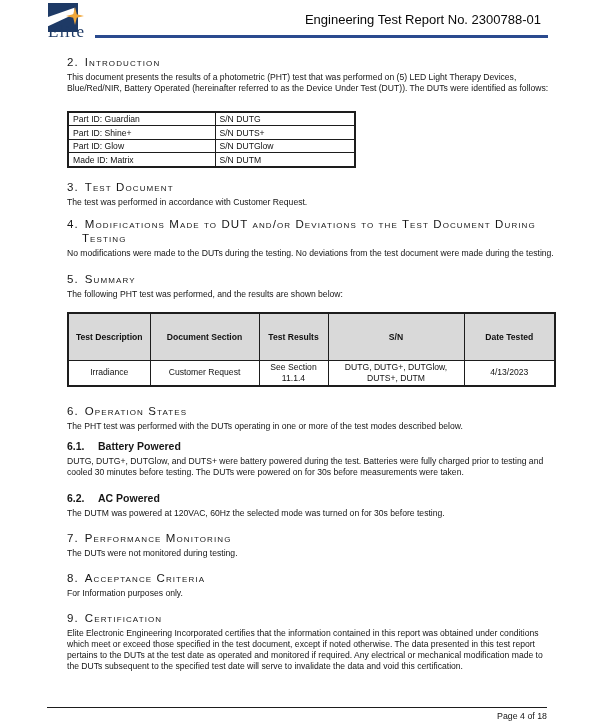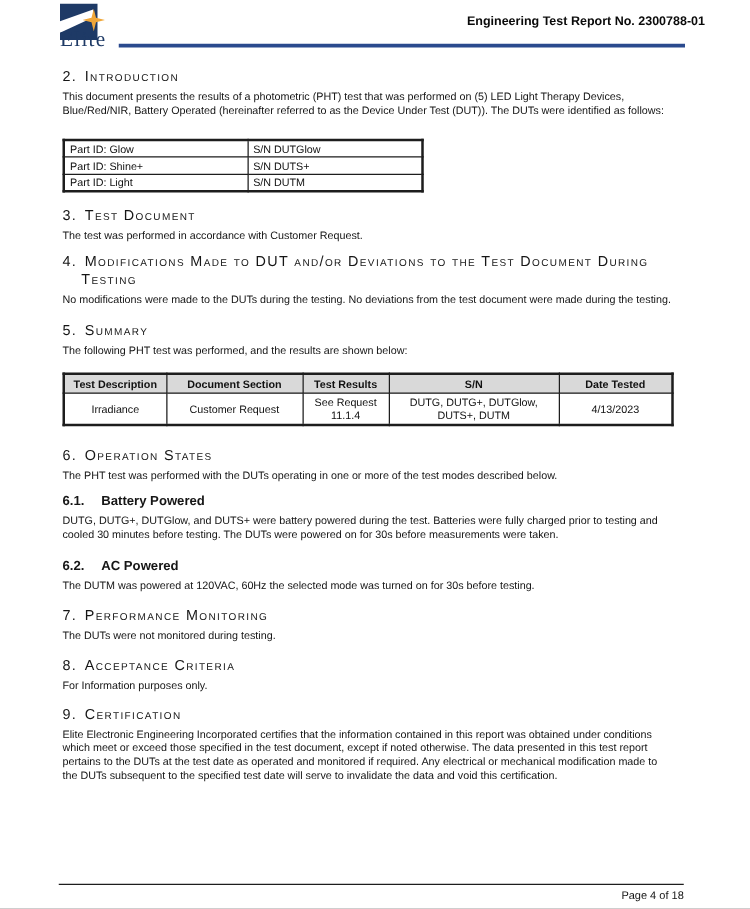--- a/index.html
+++ b/index.html
@@ -10,41 +10,41 @@
   }
   
   .logo-square{position:absolute;left:48px;top:3px;width:30px;height:29px;background:var(--navy,#1e3a66);}
   .logo-swoosh{position:absolute;left:0;top:0;width:100%;height:100%;background:#fff;
     clip-path:polygon(0 48%, 88% 16%, 88% 38%, 0 80%);}
   .logo-star{position:absolute;left:18px;top:4px;width:18px;height:18px;background:var(--star_gold,#f0a73a);
     clip-path:polygon(50% 0,60% 40%,100% 50%,60% 60%,50% 100%,40% 60%,0 50%,40% 40%);}
   .logo-word{position:absolute;left:48px;top:22px;font-family:"Liberation Serif","DejaVu Serif",serif;
     font-weight:normal;font-size:17px;letter-spacing:1px;color:var(--navy,#1e3a66);}
   .hdr-rule{position:absolute;left:95px;top:35px;width:453px;height:3px;background:var(--header_line,#2a4a8e);}
-  .hdr-title{position:absolute;right:36px;top:12px;font-size:10px;font-weight:bold;color:#0a0a0a;}
+  .hdr-title{position:absolute;right:59px;top:12px;font-size:13px;font-weight:normal;color:#0a0a0a;}
   
-  .content{position:absolute;left:50px;top:55px;width:490px;}
+  .content{position:absolute;left:67px;top:55px;width:490px;}
   .sec-h{font-size:11.5px;line-height:14px;margin:0;font-weight:400;color:#161616;
     font-variant:small-caps;letter-spacing:1.1px;max-width:478px;
     padding-left:15px;text-indent:-15px;}
   .sec-num{margin-right:6px;}
   .sub-h{font-size:10.5px;line-height:13px;margin:0;font-weight:700;color:#161616;}
   .sub-num{display:inline-block;width:31px;}
   .para{font-size:8.6px;line-height:10.9px;margin:3px 0 0 0;color:#141414;}
   .mt-s3{margin-top:12px;} .mt-s4{margin-top:9px;} .mt-s5{margin-top:13px;}
   .mt-s6{margin-top:17px;} .mt-61{margin-top:9px;} .mt-62{margin-top:14px;}
   .mt-s7{margin-top:12px;} .mt-s8{margin-top:12px;} .mt-s9{margin-top:12px;}
   
   table{border-collapse:collapse;}
   .dut-table{width:287px;margin-top:17px;border:2px solid #1d1d1d;table-layout:fixed;}
   .dut-table td{border:1px solid #1d1d1d;font-size:8.6px;padding:1px 4px;height:10.5px;
     white-space:nowrap;overflow:hidden;}
   .sum-table{width:487px;margin-top:12px;border:2px solid #1d1d1d;table-layout:fixed;}
   .sum-table th{background:var(--table_header_bg,#d9d9d9);font-size:8.6px;font-weight:bold;
-    border:1px solid #1d1d1d;padding:2px 2px;text-align:center;}
+    border:1px solid #1d1d1d;padding:18px 2px;text-align:center;}
   .sum-table td{border:1px solid #1d1d1d;font-size:8.6px;line-height:10.5px;
     padding:1.5px 2px;text-align:center;vertical-align:middle;}
   
   .ftr-rule{position:absolute;left:47px;top:707px;width:500px;height:1px;background:#1d1d1d;}
   .ftr-page{position:absolute;right:53px;top:711px;font-size:8.8px;color:#141414;}
 </style>
 </head>
 <body>
 
 <div class="page">
@@ -62,29 +62,33 @@
     <div>
       <h2 class="sec-h"><span class="sec-num">2.</span><span>Introduction</span></h2>
       <p class="para">This document presents the results of a photometric (PHT) test that was performed on (5) LED Light Therapy Devices, Blue/Red/NIR, Battery Operated (hereinafter referred to as the Device Under Test (DUT)). The DUTs were identified as follows:</p>
       <table class="dut-table">
         <colgroup>
             <col style="width:147px">
             <col style="width:140px">
           </colgroup>
         <tbody>
           <tr>
-              <td>Part ID: Glow</td>
-              <td>S/N DUTGlow</td>
+              <td>Part ID: Guardian</td>
+              <td>S/N DUTG</td>
             </tr>
           <tr>
               <td>Part ID: Shine+</td>
               <td>S/N DUTS+</td>
             </tr>
           <tr>
-              <td>Part ID: Light</td>
+              <td>Part ID: Glow</td>
+              <td>S/N DUTGlow</td>
+            </tr>
+          <tr>
+              <td>Made ID: Matrix</td>
               <td>S/N DUTM</td>
             </tr>
         </tbody>
       </table>
     </div>
 
     <div class="mt-s3">
       <h2 class="sec-h"><span class="sec-num">3.</span><span>Test Document</span></h2>
       <p class="para">The test was performed in accordance with Customer Request.</p>
     </div>
@@ -111,21 +115,21 @@
             <th>Document Section</th>
             <th>Test Results</th>
             <th>S/N</th>
             <th>Date Tested</th>
           </tr>
         </thead>
         <tbody>
           <tr>
             <td>Irradiance</td>
             <td>Customer Request</td>
-            <td>See Request 11.1.4</td>
+            <td>See Section 11.1.4</td>
             <td>DUTG, DUTG+, DUTGlow, DUTS+, DUTM</td>
             <td>4/13/2023</td>
           </tr>
         </tbody>
       </table>
     </div>
 
     <div class="mt-s6">
       <h2 class="sec-h"><span class="sec-num">6.</span><span>Operation States</span></h2>
       <p class="para">The PHT test was performed with the DUTs operating in one or more of the test modes described below.</p>

